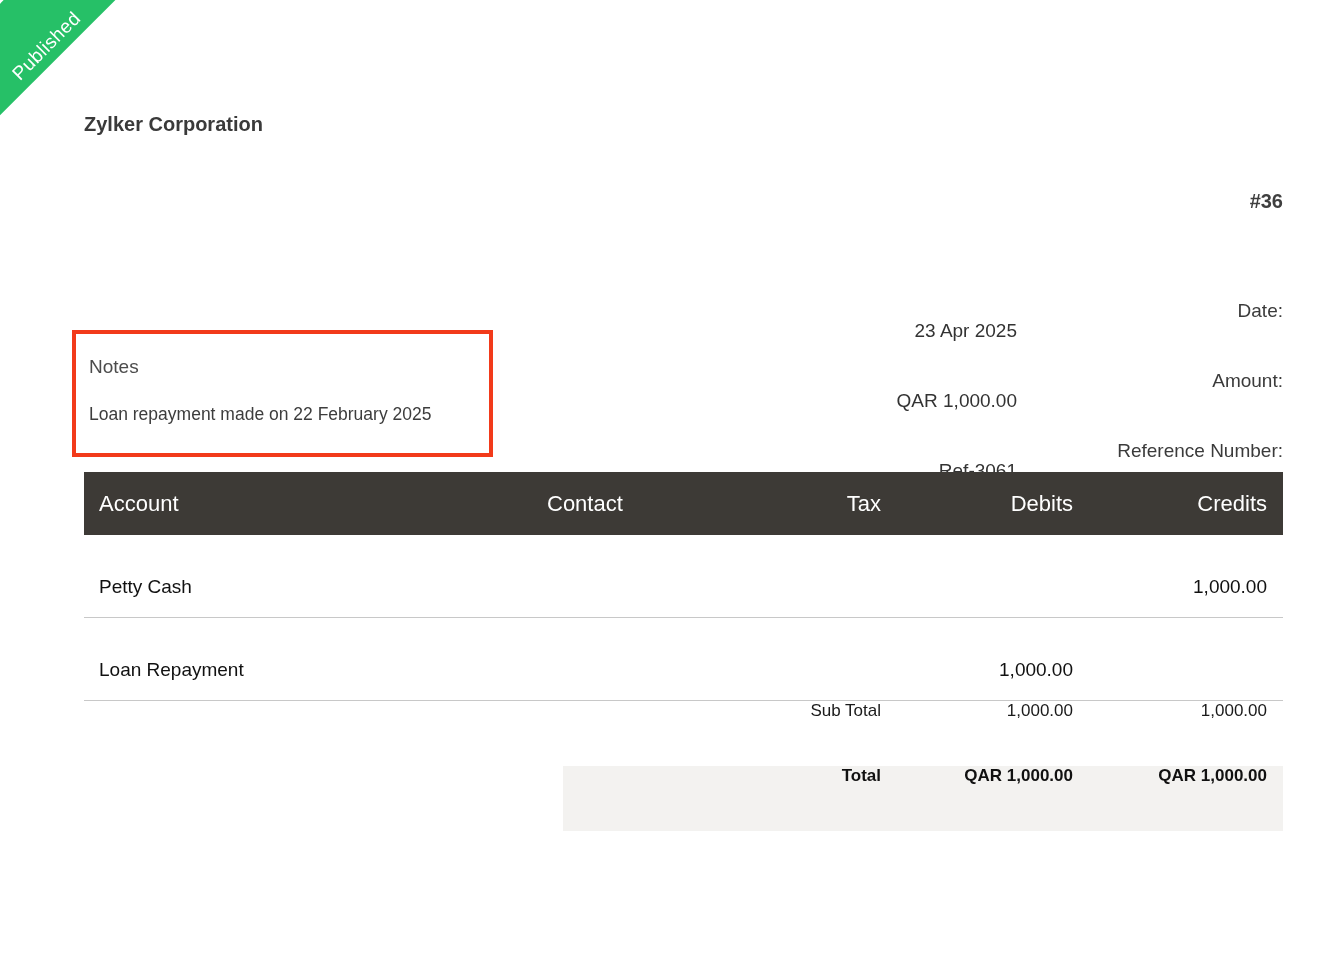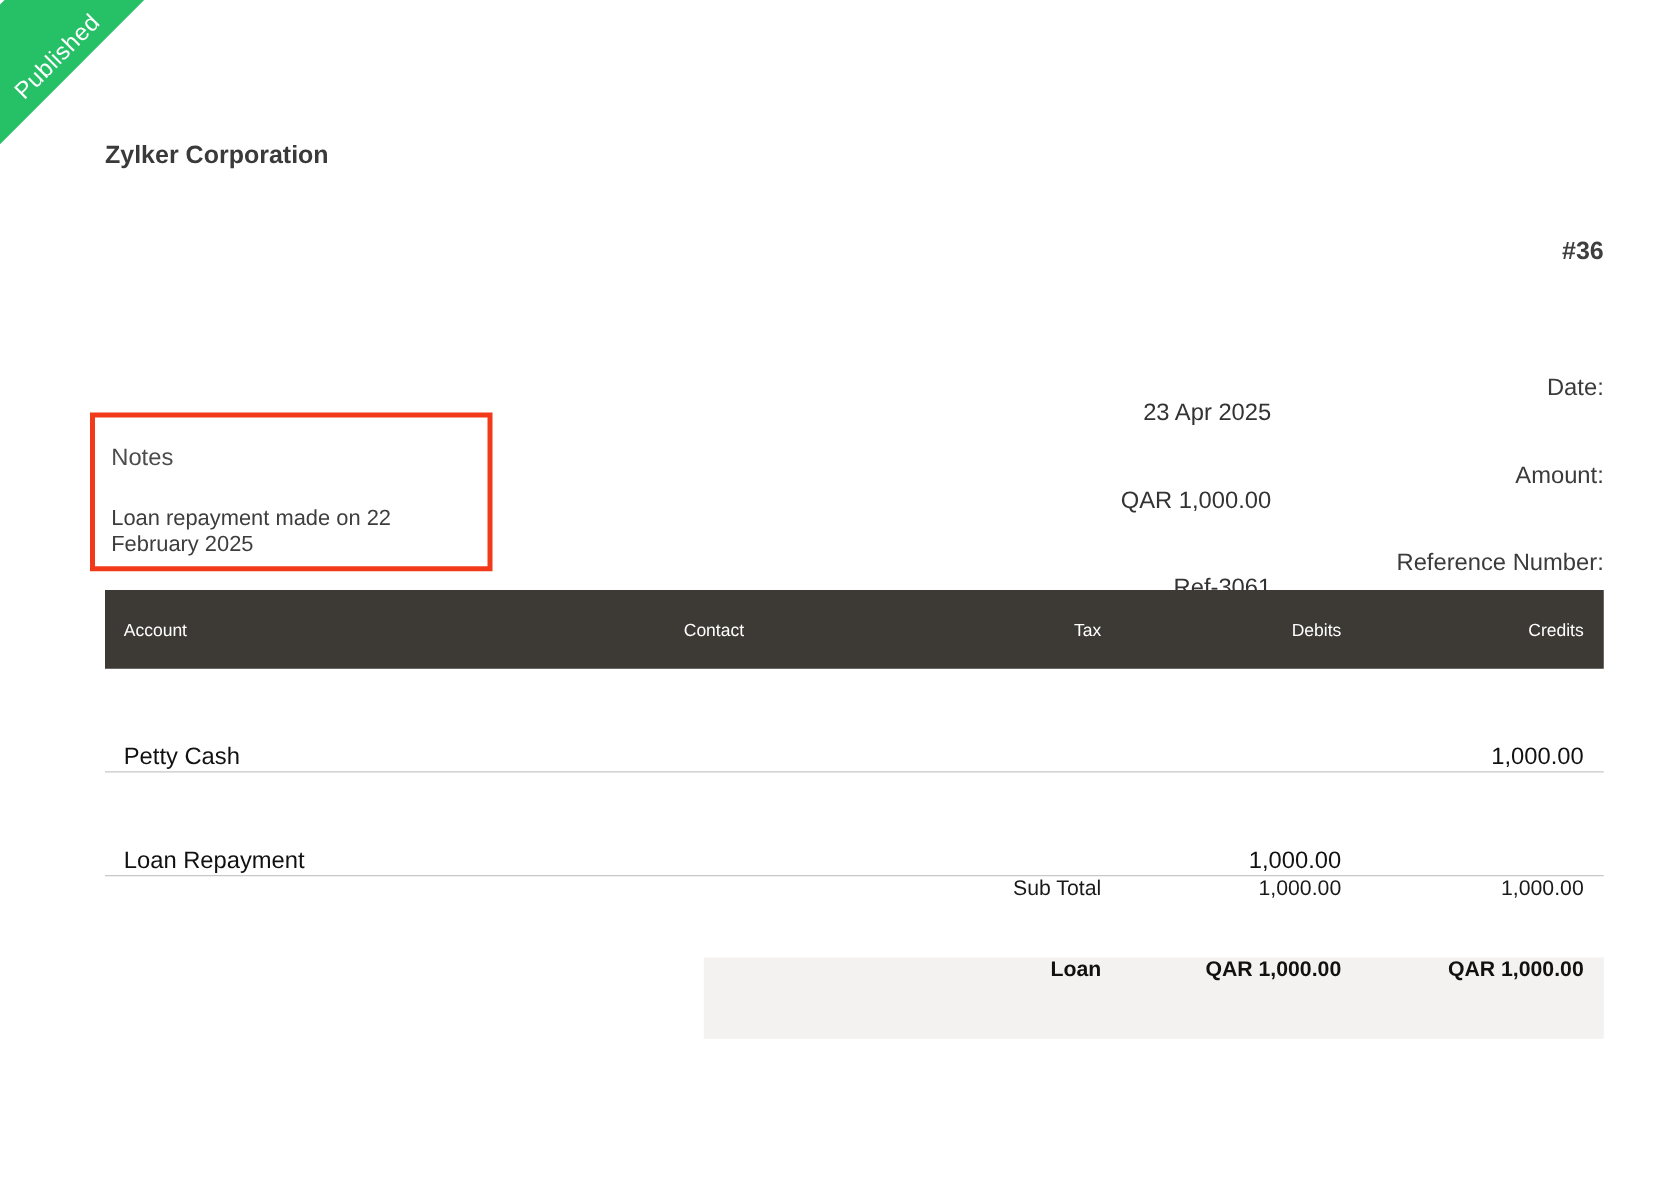--- a/index.html
+++ b/index.html
@@ -19,29 +19,29 @@
     letter-spacing:0; line-height:1; }
   .doc-number { position:absolute; right:58px; top:190px; font-size:20px; font-weight:bold; color:#3f3f3f; }
 
   
   .meta { position:absolute; left:760px; top:301px; width:523px; }
   .meta-row { display:flex; margin-bottom:30px; font-size:19px; color:#3b3b3b; line-height:20px;flex-direction:column; }
   .meta-label { flex:1; text-align:right; }
   .meta-value { width:257px; text-align:right; color:#333333; }
 
   
-  .notes-box { position:absolute; left:72px; top:330px; width:322px; height:127px;
+  .notes-box { position:absolute; left:72px; top:330px; width:421px; height:127px;
     border:4px solid #f23a1a; padding:22px 10px 0 13px; background:#fff; }
   .notes-label { font-size:19px; color:#4c4c4c; }
   .notes-text { margin-top:26px; font-size:17.5px; color:#3d3d3d; }
 
   
   .table { position:absolute; left:84px; top:472px; width:1199px; }
-  .thead { display:flex; height:63px; align-items:center; color:#ffffff; font-size:14px; }
-  .trow { display:flex; height:83px; align-items:flex-end; padding-top:22px; font-size:19px;
+  .thead { display:flex; height:63px; align-items:center; color:#ffffff; font-size:22px; }
+  .trow { display:flex; height:83px; align-items:center; padding-top:22px; font-size:19px;
     color:#111111; border-bottom:1px solid #c8c8c8; }
   .cell-account { width:447px; padding-left:15px; text-align:left; }
   .cell-contact { width:168px; padding-left:16px; text-align:left; }
   .cell-tax     { width:198px; padding-right:16px; text-align:right; }
   .cell-debits  { width:192px; padding-right:16px; text-align:right; }
   .cell-credits { width:194px; padding-right:16px; text-align:right; }
 
   .sum-row { display:flex; height:65px; }
   .sum-spacer { width:479px; }
   .sum-body { flex:1; display:flex; align-items:flex-start; font-size:17px; color:#1a1a1a; }
@@ -114,20 +114,20 @@
       <div class="sum-body">
         <div class="sum-label">Sub Total</div>
         <div class="sum-debits">1,000.00</div>
         <div class="sum-credits">1,000.00</div>
       </div>
     </div>
 
     <div class="sum-row total">
       <div class="sum-spacer"></div>
       <div class="sum-body">
-        <div class="sum-label">Loan</div>
+        <div class="sum-label">Total</div>
         <div class="sum-debits">QAR 1,000.00</div>
         <div class="sum-credits">QAR 1,000.00</div>
       </div>
     </div>
   </div>
 
 </div>
 
 </body></html>

